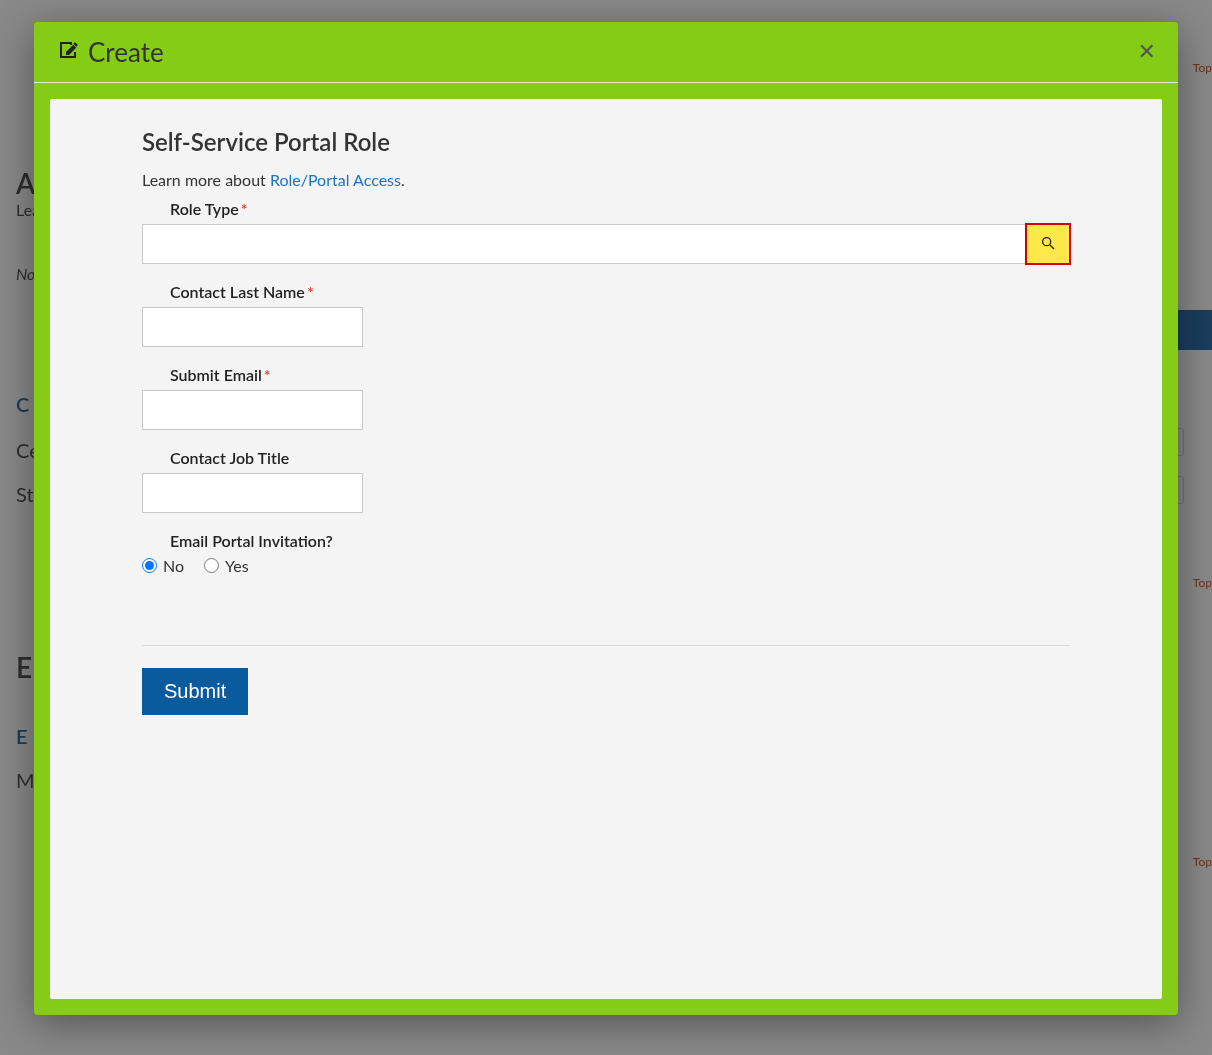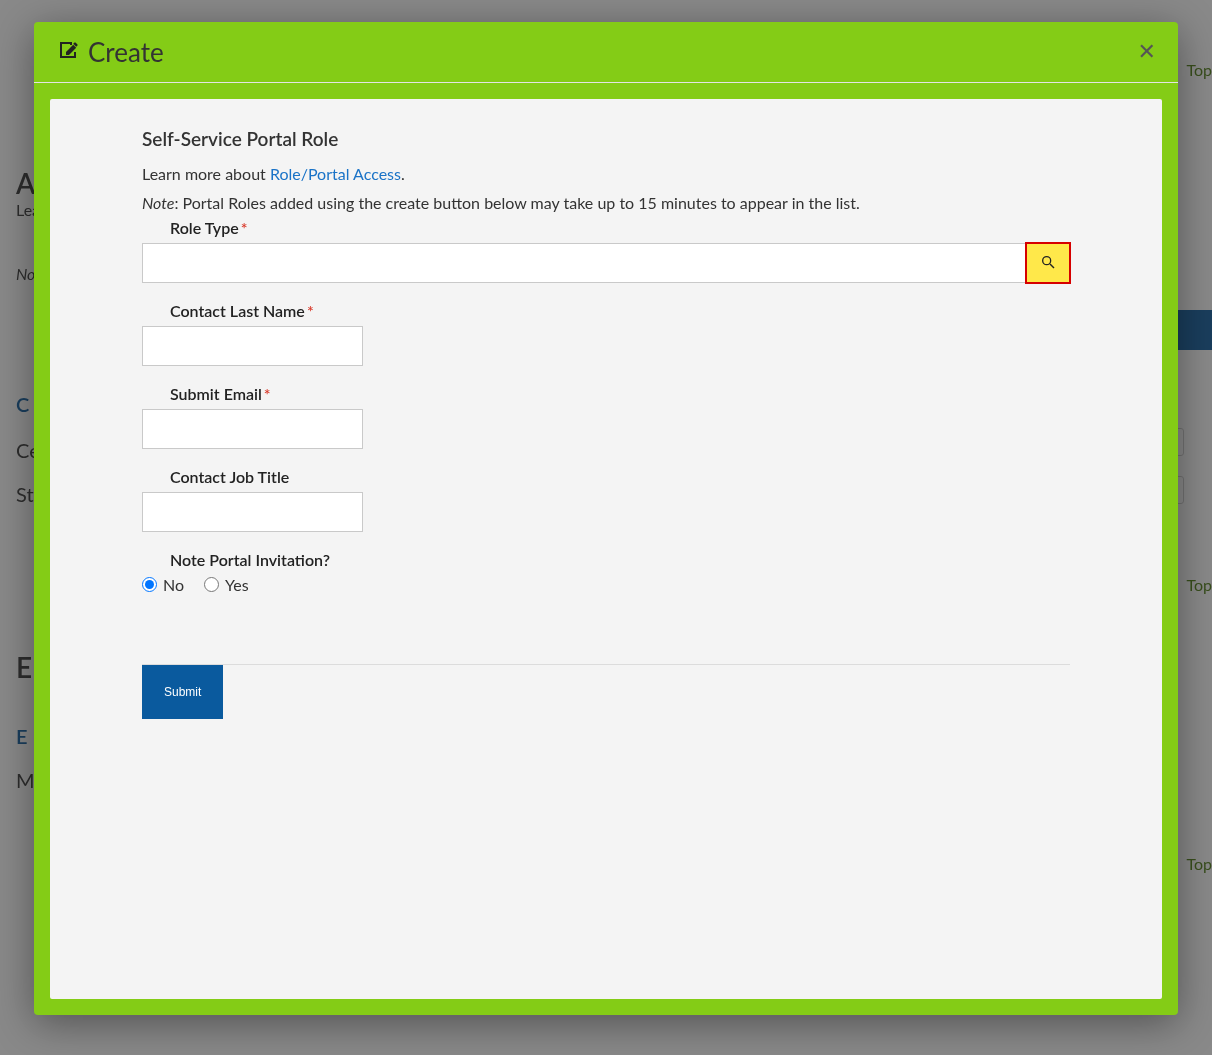--- a/index.html
+++ b/index.html
@@ -1,21 +1,21 @@
 <!DOCTYPE html>
 <html><head>
 <meta charset="utf-8">
 <style>
   * { box-sizing: border-box; margin: 0; padding: 0; }
   html, body { width: 1212px; height: 1055px; font-family: "Segoe UI", "Lato", Arial, sans-serif; }
   body { background: #8f8f8f; position: relative; overflow: hidden; }
 
   
   .bg { position: absolute; inset: 0; background: #fff; color: #333; }
-  .bg .edge { position: absolute; font-size: 16px; color: #4d7c0f; }
+  .bg .edge { position: absolute; font-size: 12px; color: #c2410c; }
   .bg .t1 { top: 60px; right: 0; }
   .bg .t2 { top: 575px; right: 0; }
   .bg .t3 { top: 854px; right: 0; }
   .bg .bluebar { position:absolute; top:310px; right:0; width:40px; height:40px; background:#0a5a9e; }
   .bg .pencil { position:absolute; right:28px; width:28px; height:28px; border:1px solid #ccc; border-radius:3px; display:flex; align-items:center; justify-content:center; font-size:14px; }
   .bg .p1 { top:428px; } .bg .p2 { top:476px; }
   .bg .lbl { position:absolute; left:16px; font-size:20px; color:#333; }
   .bg .l1 { top:166px; font-size:28px; font-weight:600; }
   .bg .l2 { top:200px; font-size:16px; }
   .bg .l3 { top:264px; font-size:16px; font-style:italic; }
@@ -37,21 +37,21 @@
     display: flex; align-items: center; justify-content: space-between;
     padding: 14px 22px; border-bottom: 1px solid #e4e4e4;
   }
   .modal-title { display: flex; align-items: center; gap: 8px; font-size: 26px; color: #333; }
   .modal-title svg { width: 24px; height: 24px; }
   .close-btn { font-size: 22px; color: #555; cursor: pointer; background:none; border:none; }
 
   .modal-body { flex: 1; padding: 16px; overflow: auto; }
   .form-card { background: #f4f4f4; border-radius: 2px; padding: 28px 92px 40px 92px; min-height: 100%; }
 
-  .form-heading { font-size: 19px; font-weight: 600; color: #333; margin-bottom: 14px; }
+  .form-heading { font-size: 24px; font-weight: 600; color: #333; margin-bottom: 14px; }
   .intro { font-size: 16px; color: #333; margin-bottom: 10px; }
   .intro a { color: #1a73c7; text-decoration: none; }
   .note { font-size: 16px; color: #333; margin-bottom: 6px; }
   .note em { font-style: italic; }
 
   .field { margin-top: 18px; }
   .field:first-of-type { margin-top: 4px; }
   .label { font-size: 16px; font-weight: 600; color: #222; margin-bottom: 6px; margin-left: 28px; }
   .req { color: #d93a2b; margin-left: 2px; }
 
@@ -67,22 +67,22 @@
   }
   .search-btn svg { width: 16px; height: 16px; stroke: #222; stroke-width: 2; fill: none; }
 
   .radio-row { display: flex; align-items: center; gap: 20px; margin-top: 6px; }
   .radio-opt { display: flex; align-items: center; gap: 6px; font-size: 16px; color: #333; }
   .radio-opt input { width: 15px; height: 15px; }
 
   .divider { margin-top: 70px; border-top: 1px solid #dcdcdc; }
 
   .submit-btn {
-    background: #0a5a9e; color: #fff; border: none;
-    padding: 20px 22px; font-size: 12px; cursor: pointer;
+    margin-top: 22px; background: #0a5a9e; color: #fff; border: none;
+    padding: 12px 22px; font-size: 20px; cursor: pointer;
   }
 </style>
 </head>
 <body>
 
 <div class="bg">
   <span class="edge t1">Top</span>
   <span class="edge t2">Top</span>
   <span class="edge t3">Top</span>
   <div class="bluebar"></div>
@@ -118,23 +118,20 @@
 
   <div class="modal-body">
     <div class="form-card">
 
       <h2 class="form-heading">Self-Service Portal Role</h2>
 
       <p class="intro">
         <span>Learn more about </span><a href="#">Role/Portal Access</a><span>.</span>
       </p>
 
-      <p class="note">
-        <em>Note</em><span>: Portal Roles added using the create button below may take up to 15 minutes to appear in the list.</span>
-      </p>
 
       
       <div class="field">
         <div class="label">
           <span>Role Type</span><span class="req">*</span>
         </div>
         <div class="input-row">
           <input class="text-input" type="text" value="" style="">
           <button class="search-btn">
             <span>
@@ -168,21 +165,21 @@
       
       <div class="field">
         <div class="label">
           <span>Contact Job Title</span>
         </div>
         <input class="text-input" type="text" value="" style="">
       </div>
 
       
       <div class="field">
-        <div class="label">Note Portal Invitation?</div>
+        <div class="label">Email Portal Invitation?</div>
         <div class="radio-row">
           <label class="radio-opt">
             <input type="radio" name="inv" checked="" style="">
             <span>No</span>
           </label>
           <label class="radio-opt">
             <input type="radio" name="inv" style="">
             <span>Yes</span>
           </label>
         </div>

